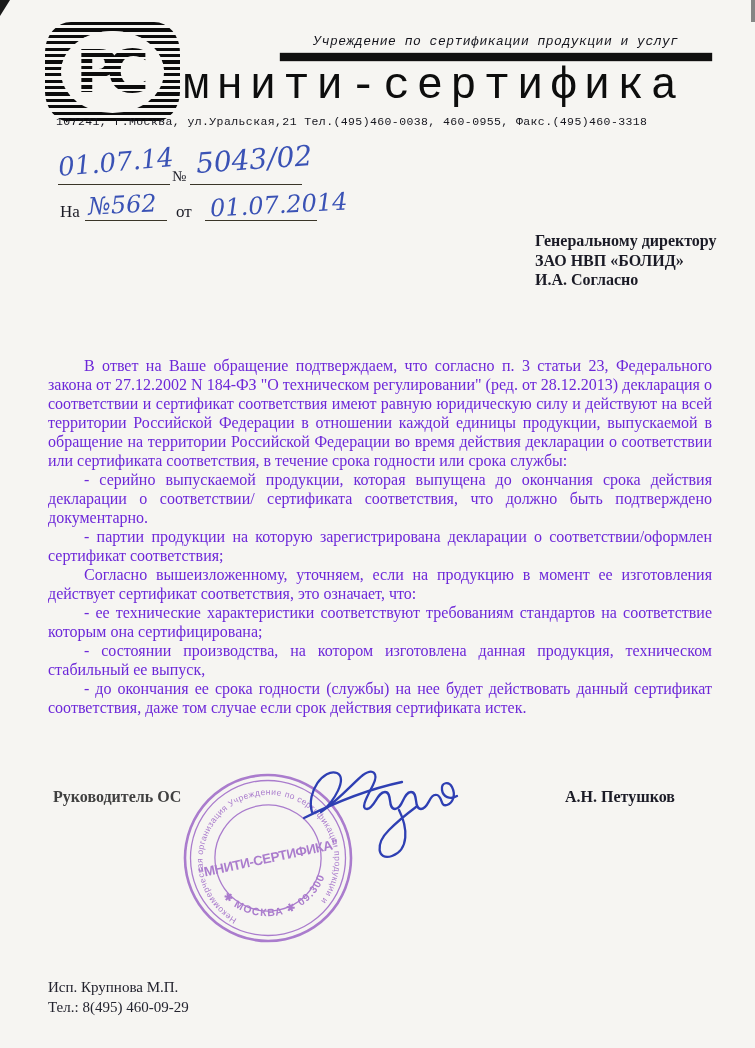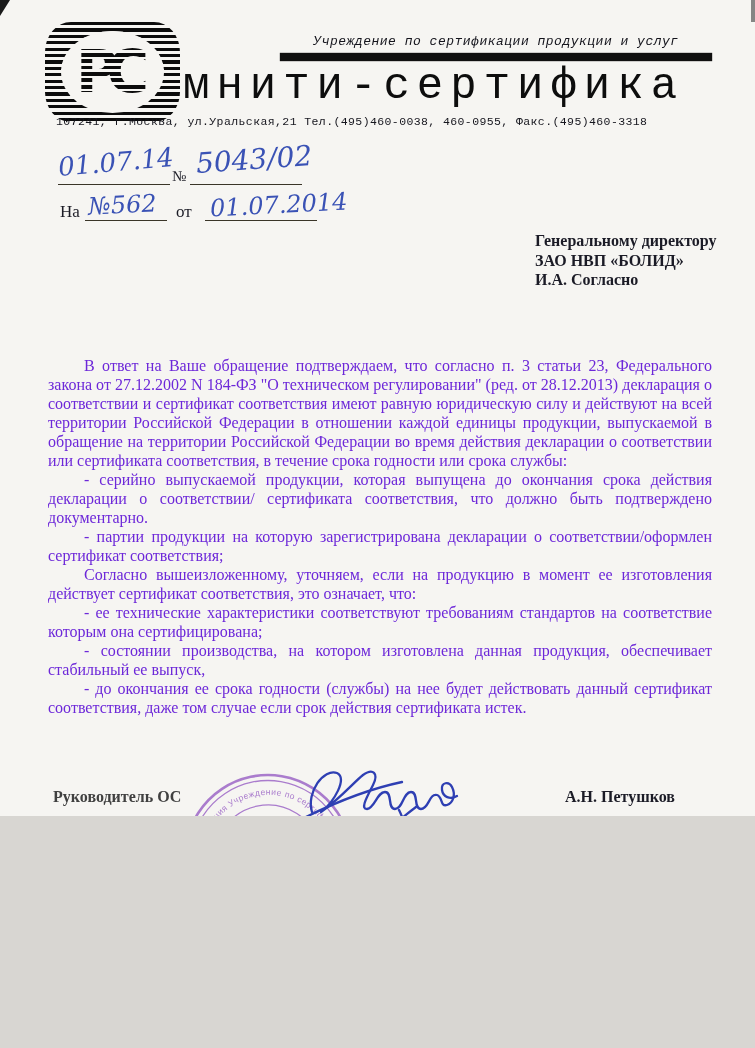--- a/index.html
+++ b/index.html
@@ -1,17 +1,17 @@
 <!DOCTYPE html>
 <html><head>
 <meta charset="utf-8">
 <style>
   html,body{margin:0;padding:0;background:#d8d6d2;}
   .page{
-    position:relative; width:755px; height:816px; margin:0 auto;
+    position:relative; width:755px; height:1048px; margin:0 auto;
     background:#f6f5f2; overflow:hidden;
     font-family:"Liberation Serif", serif; color:#23232e;
   }
   .corner-mark{position:absolute;left:0;top:0;width:10px;height:16px;background:#1a1a1a;
     clip-path:polygon(0 0,100% 0,0 100%);}
   .edge-mark{position:absolute;right:0;top:0;width:4px;height:22px;background:#3c3c3c;opacity:.6;}
 
   
   .logo{position:absolute;left:45px;top:22px;width:135px;height:100px;}
   .logo-screen{position:absolute;inset:0;border-radius:26px/30px;
@@ -108,21 +108,21 @@
     <div>ЗАО НВП «БОЛИД»</div>
     <div>И.А. Согласно</div>
   </div>
 
   <div class="body-text">
     <p>В ответ на Ваше обращение подтверждаем, что согласно п. 3 статьи 23, Федерального закона от 27.12.2002 N 184-ФЗ "О техническом регулировании" (ред. от 28.12.2013) декларация о соответствии и сертификат соответствия имеют равную юридическую силу и действуют на всей территории Российской Федерации в отношении каждой единицы продукции, выпускаемой в обращение на территории Российской Федерации во время действия декларации о соответствии или сертификата соответствия, в течение срока годности или срока службы:</p>
     <p>- серийно выпускаемой продукции, которая выпущена до окончания срока действия декларации о соответствии/ сертификата соответствия, что должно быть подтверждено документарно.</p>
     <p>- партии продукции на которую зарегистрирована декларации о соответствии/оформлен сертификат соответствия;</p>
     <p>Согласно вышеизложенному, уточняем, если на продукцию в момент ее изготовления действует сертификат соответствия, это означает, что:</p>
     <p>- ее технические характеристики соответствуют требованиям стандартов на соответствие которым она сертифицирована;</p>
-    <p>- состоянии производства, на котором изготовлена данная продукция, обеспечивает стабильный ее выпуск,</p>
+    <p>- состоянии производства, на котором изготовлена данная продукция, техническом стабильный ее выпуск,</p>
     <p>- до окончания ее срока годности (службы) на нее будет действовать данный сертификат соответствия, даже  том случае если срок действия сертификата истек.</p>
   </div>
 
   <div class="signoff-left">Руководитель ОС</div>
   <div class="signoff-right">А.Н. Петушков</div>
 
   <svg class="stamp-svg" width="176" height="176" viewBox="0 0 176 176">
     <defs>
       <path id="arcTop" d="M 45 141 A 66 66 0 1 1 131 141" fill="none"></path>
       <path id="arcBottom" d="M 30 104 A 61 61 0 0 0 146 104" fill="none"></path>

